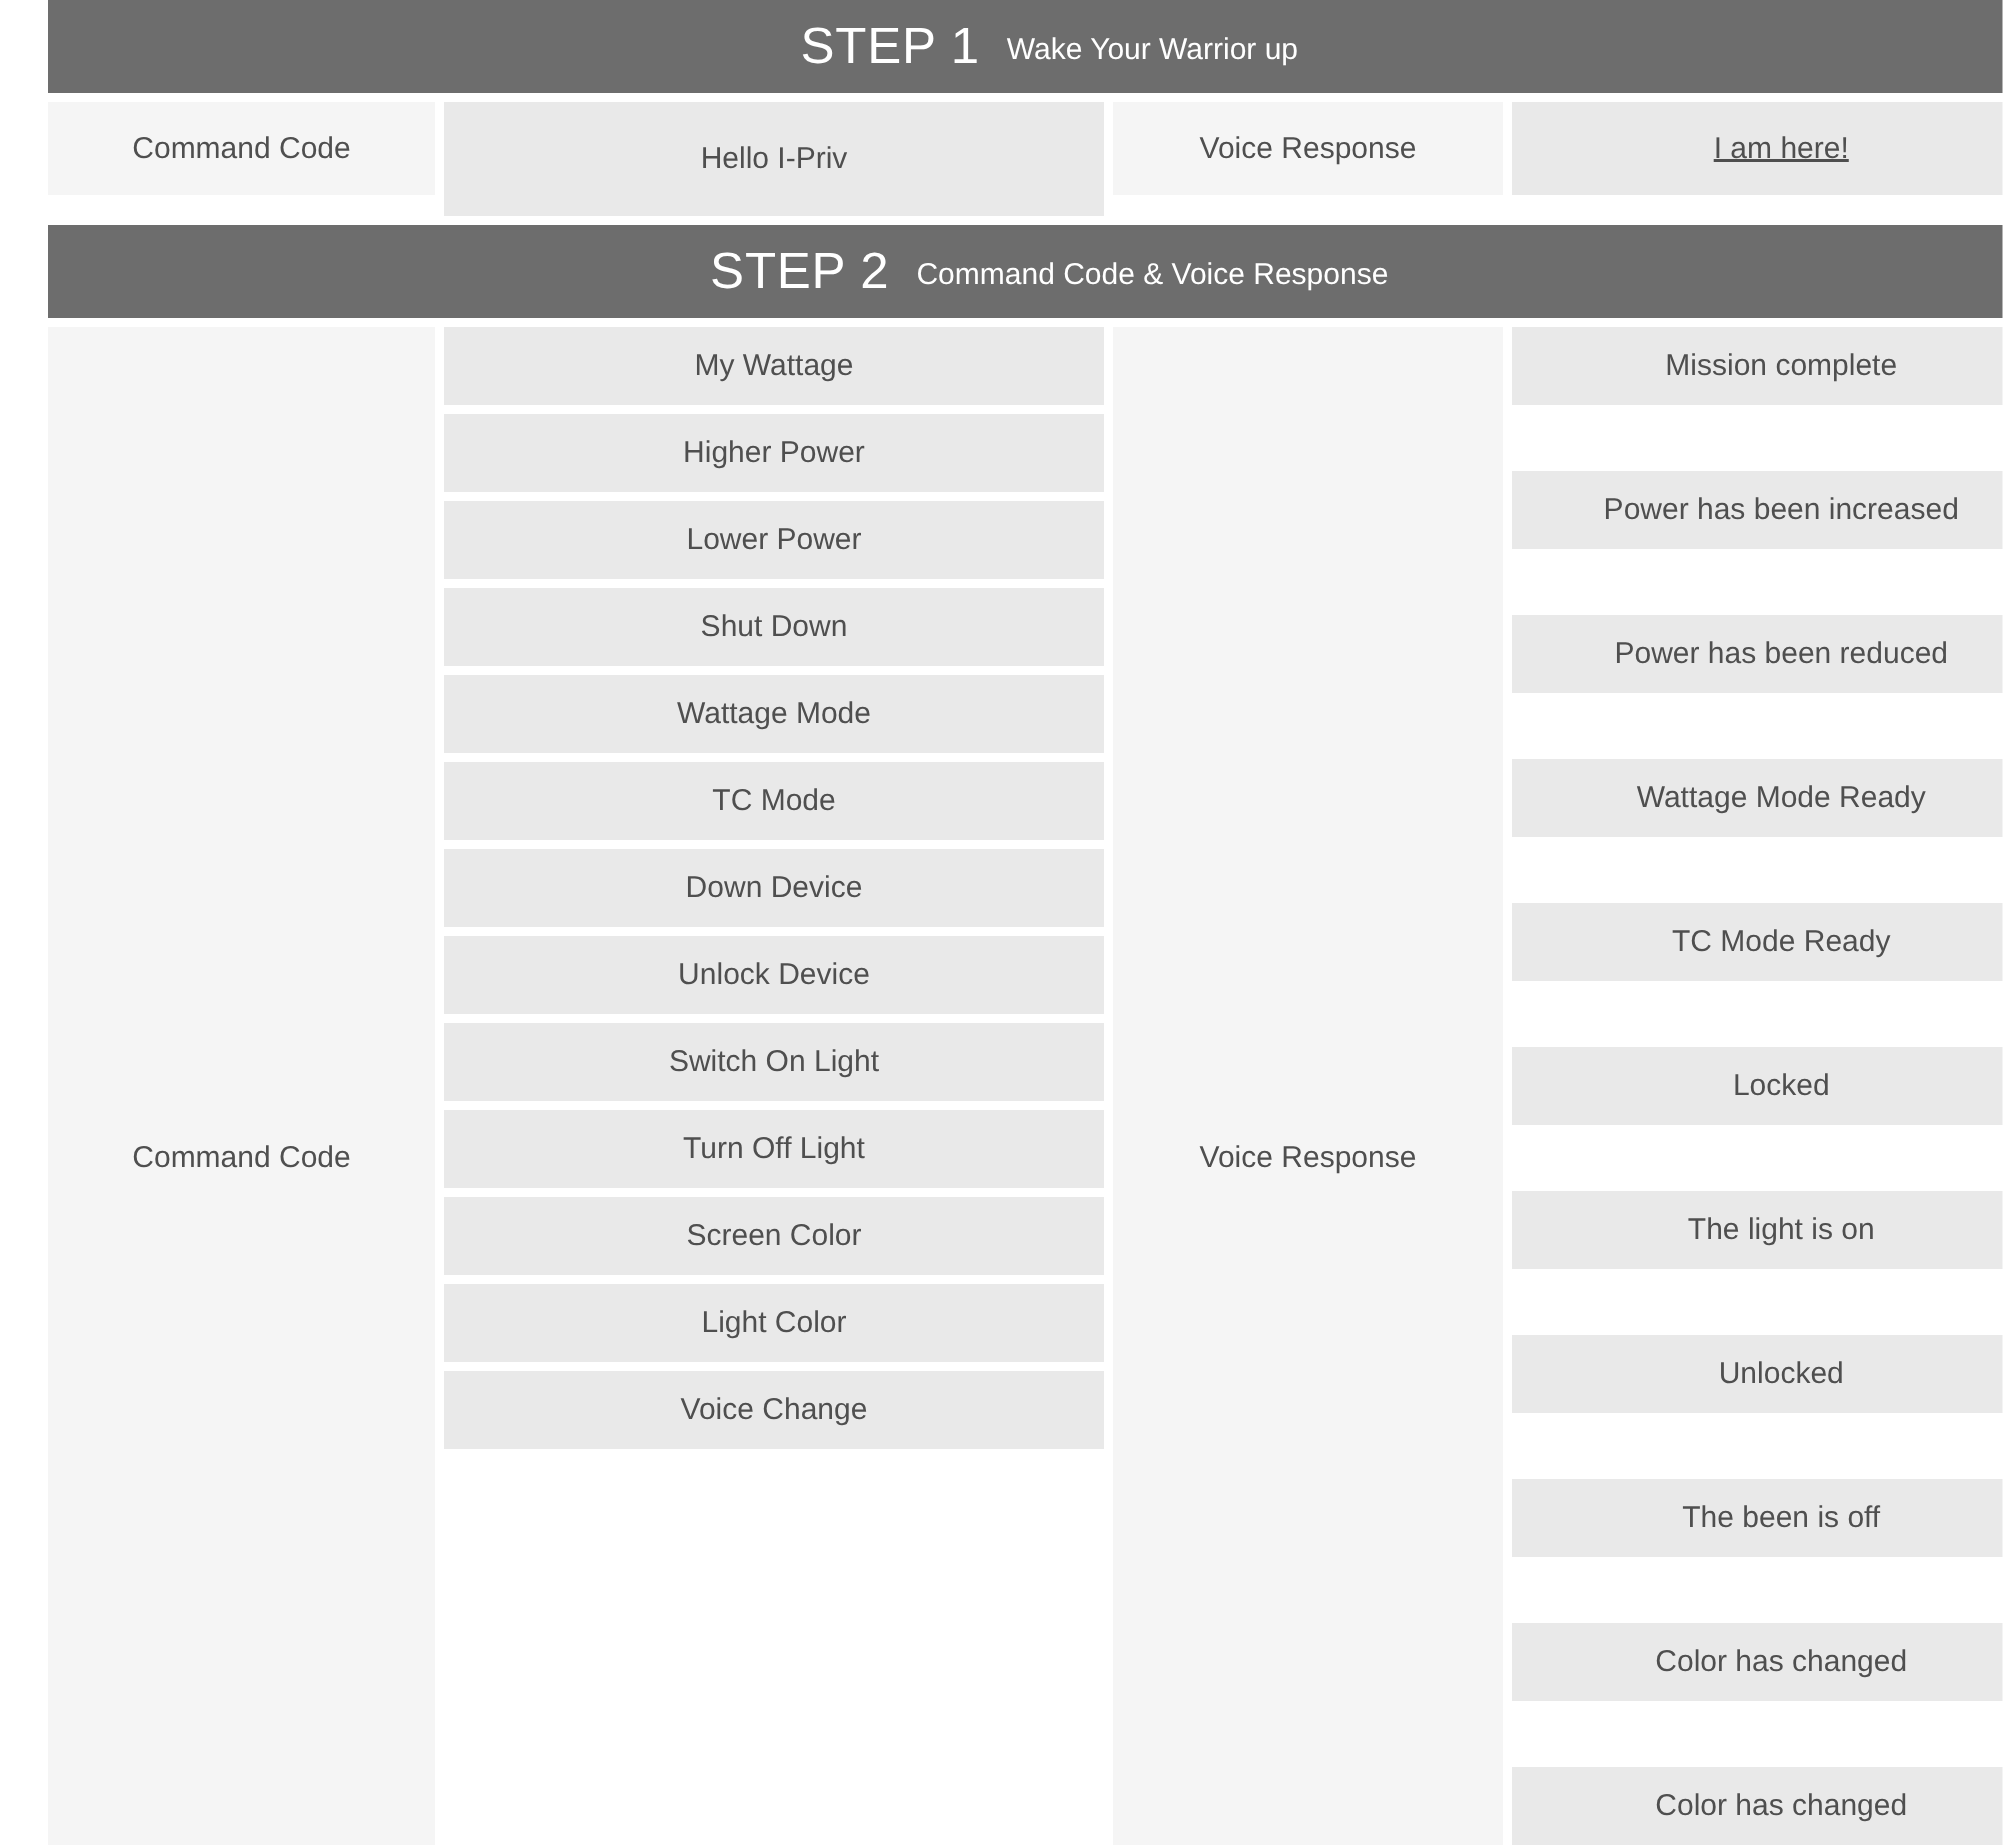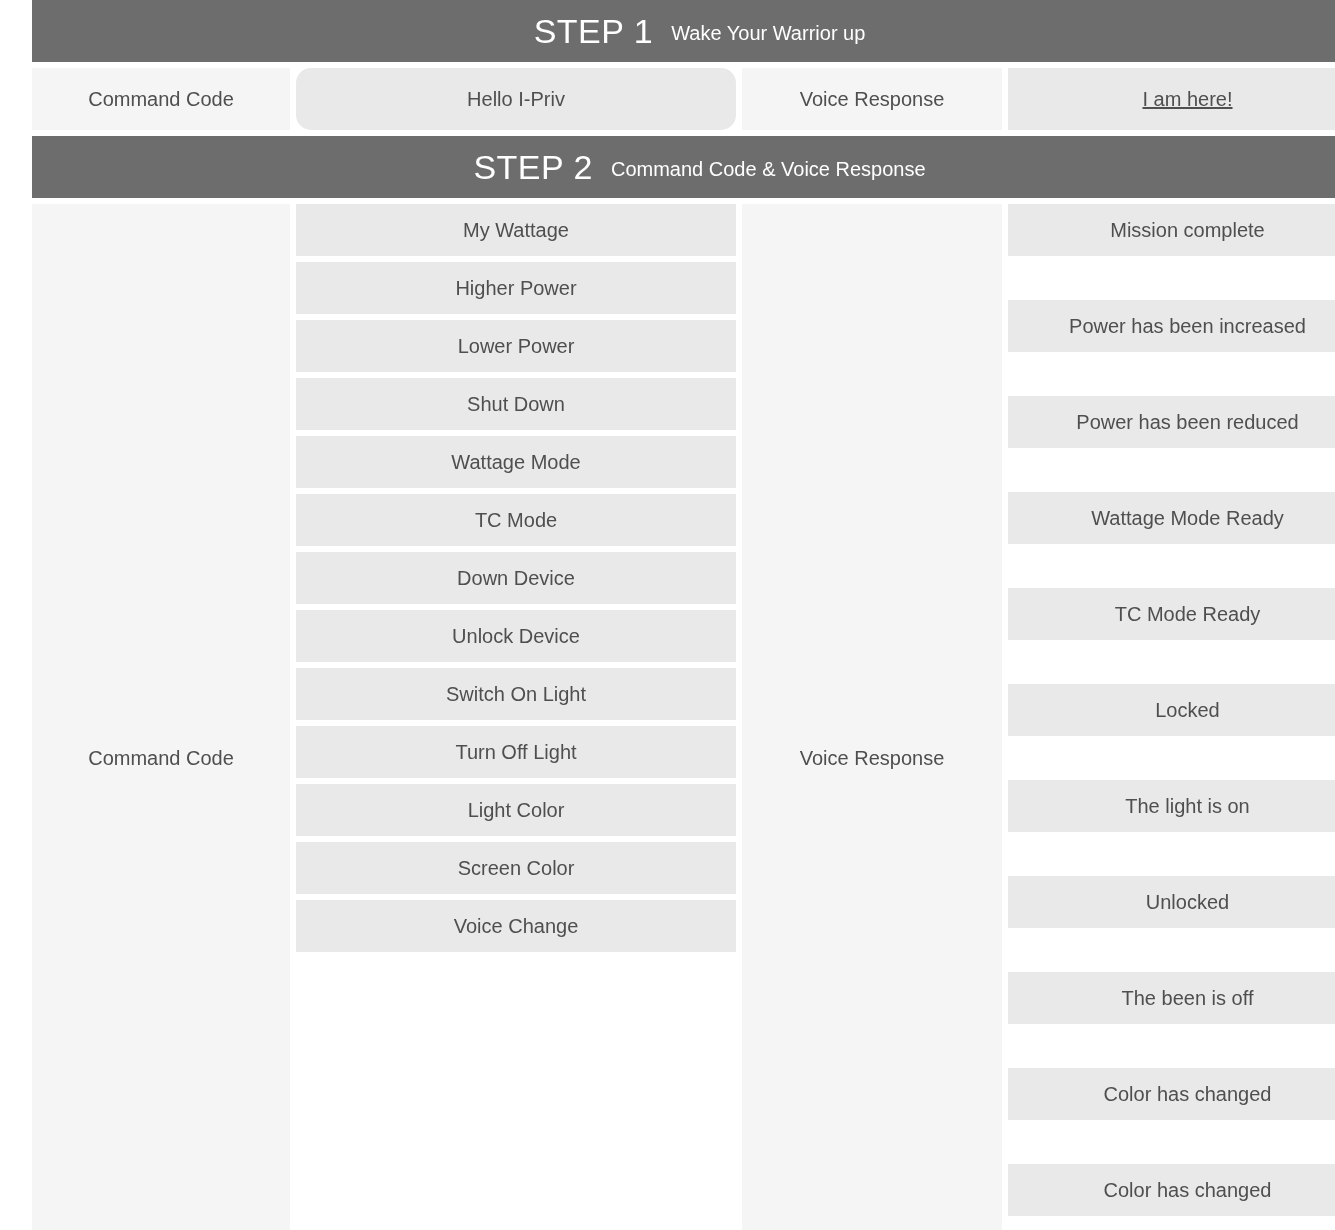--- a/index.html
+++ b/index.html
@@ -55,21 +55,21 @@
     align-items: center;
     justify-content: center;
     font-size: 20px;
     color: #4f4f4f;
     box-sizing: border-box;
   }
   .label-cell {
     background: #f5f5f5;
   }
   .s1-label { width: 258px; height: 62px; }
-  .s1-value { width: 440px; height: 62px; border-radius: 15px; }
+  .s1-value { width: 440px; height: 76px; }
   .s1-label2 { width: 260px; height: 62px; }
   .s1-value2 { flex: 1; height: 62px; text-decoration: underline; }
 
   
   .step2-grid {
     display: flex;
     gap: 6px;
     margin-top: 6px;
   }
   .col-label {
@@ -133,22 +133,22 @@
         <div class="item">My Wattage</div>
         <div class="item">Higher Power</div>
         <div class="item">Lower Power</div>
         <div class="item">Shut Down</div>
         <div class="item">Wattage Mode</div>
         <div class="item">TC Mode</div>
         <div class="item">Down Device</div>
         <div class="item">Unlock Device</div>
         <div class="item">Switch On Light</div>
         <div class="item">Turn Off Light</div>
+        <div class="item">Screen Color</div>
         <div class="item">Light Color</div>
-        <div class="item">Screen Color</div>
         <div class="item">Voice Change</div>
       </div>
     <div class="col-label second">Voice Response</div>
     <div class="col-items response" id="response-column">
         <div class="item">Mission complete</div>
         <div class="item">Power has been increased</div>
         <div class="item">Power has been reduced</div>
         <div class="item">Wattage Mode Ready</div>
         <div class="item">TC Mode Ready</div>
         <div class="item">Locked</div>

